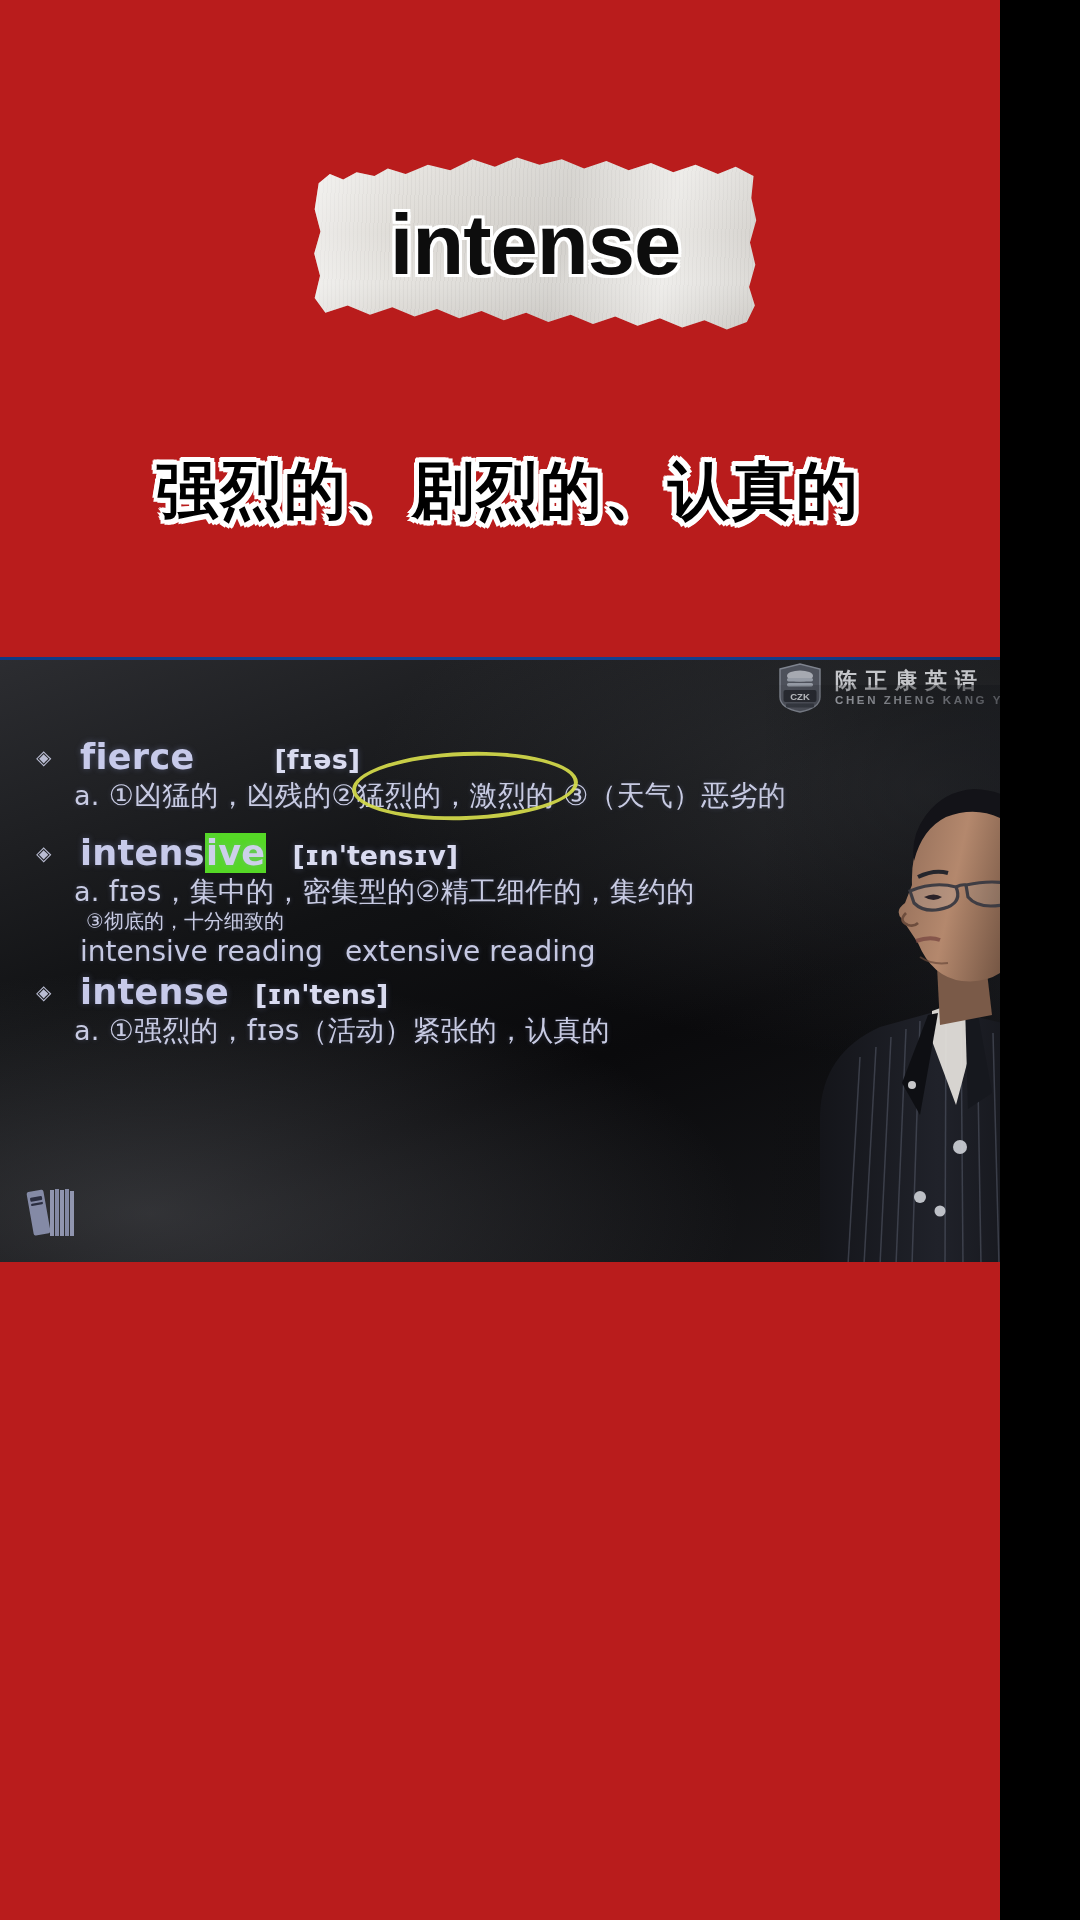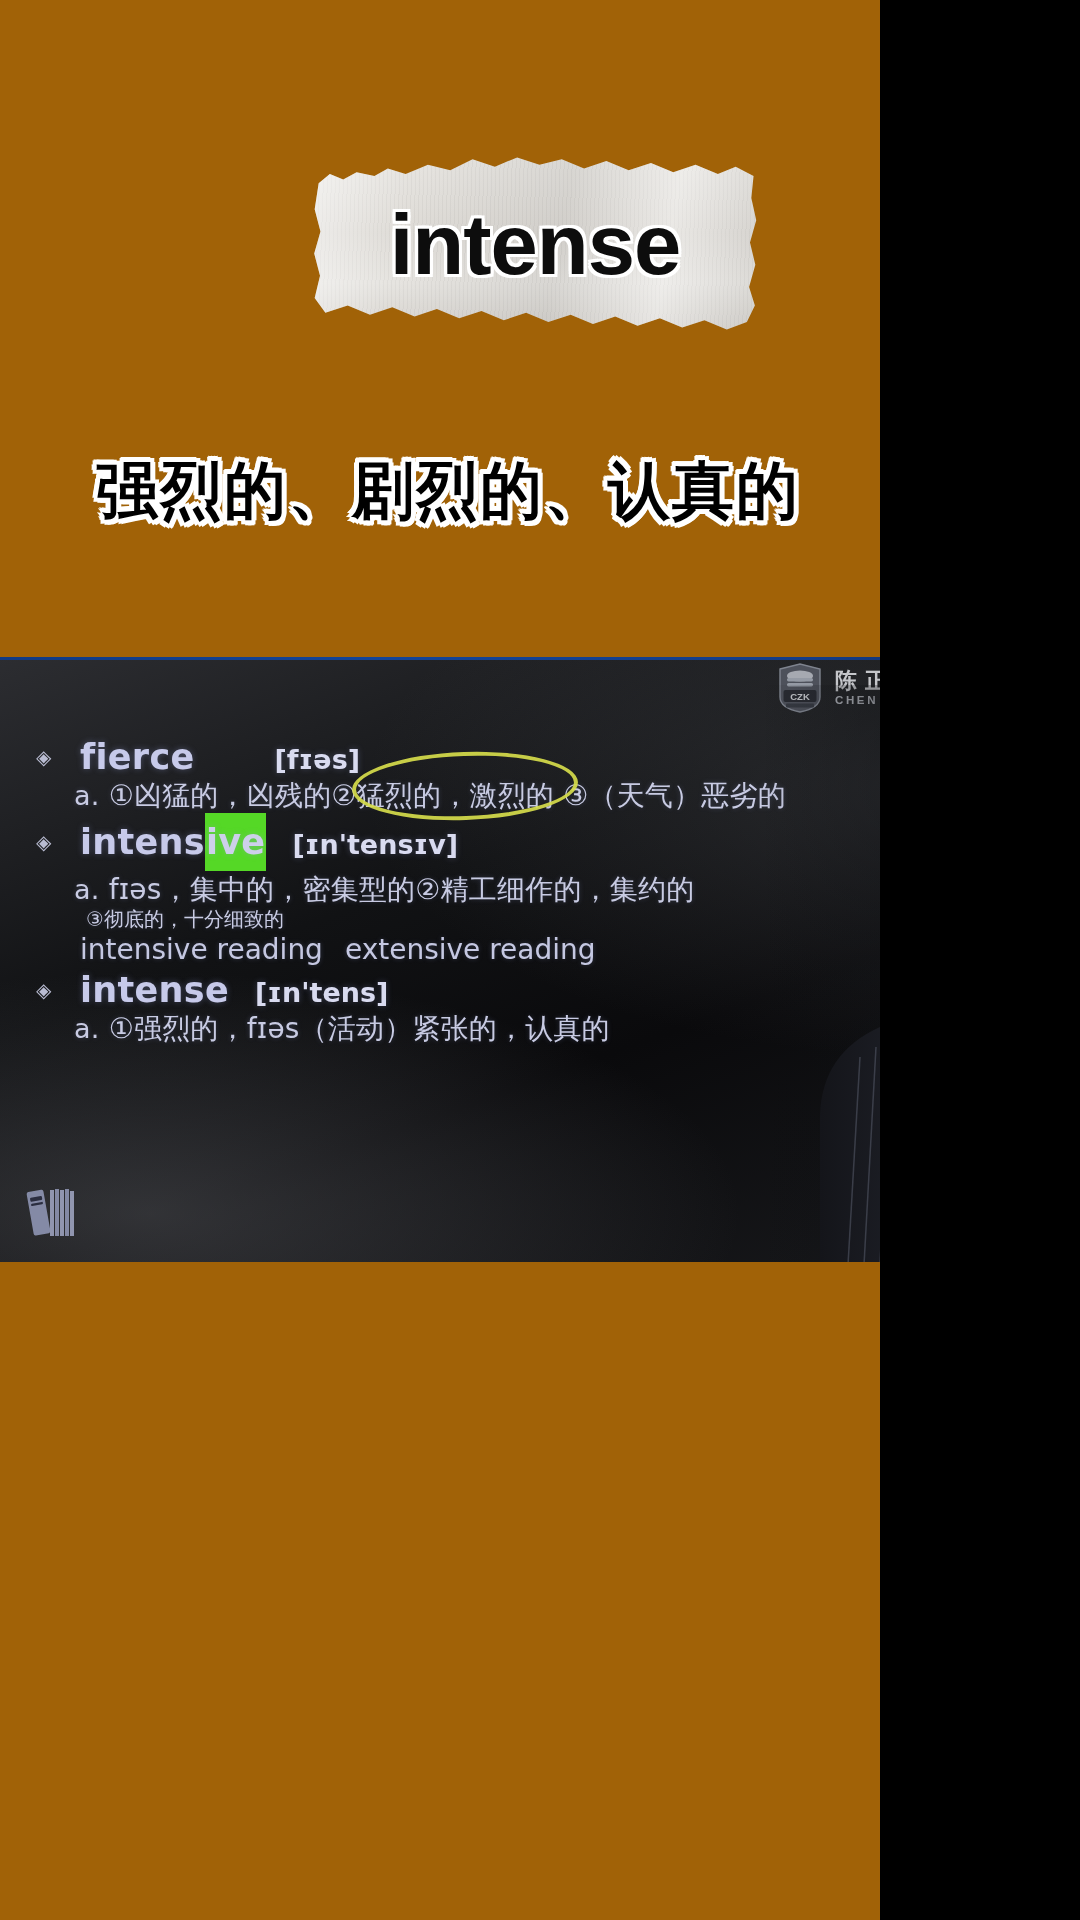--- a/index.html
+++ b/index.html
@@ -5,24 +5,24 @@
   html, body {
     margin: 0;
     padding: 0;
     background: #000;
   }
   body {
     font-family: "Liberation Sans", "DejaVu Sans", sans-serif;
   }
   #stage {
     position: relative;
-    width: 880px;
+    width: 1000px;
     height: 1920px;
     overflow: hidden;
-    background: #a16207;
+    background: #b91c1c;
   }
 
   
   #title-card {
     position: absolute;
     left: 312px;
     top: 150px;
     width: 446px;
     height: 185px;
   }
@@ -181,21 +181,22 @@
     font-size: 27px;
     font-weight: 700;
     color: #d9dbf0;
     margin-left: 80px;
     text-shadow: 0 0 6px rgba(150,160,220,.3);
   }
   .ipa.tight { margin-left: 26px; }
   .hl-green {
     background: #55d826;
     color: #cdd0ea;
-    padding: 9px 1px;
+    padding: 0 1px;
+    margin-top: 20px;
   }
   .def {
     font-size: 28px;
     color: #c8cbe3;
     line-height: 1.22;
     padding-left: 44px;
     letter-spacing: .2px;
     text-shadow: 0 0 5px rgba(140,150,210,.28);
   }
   .def .lbl { font-size: 27px; }

